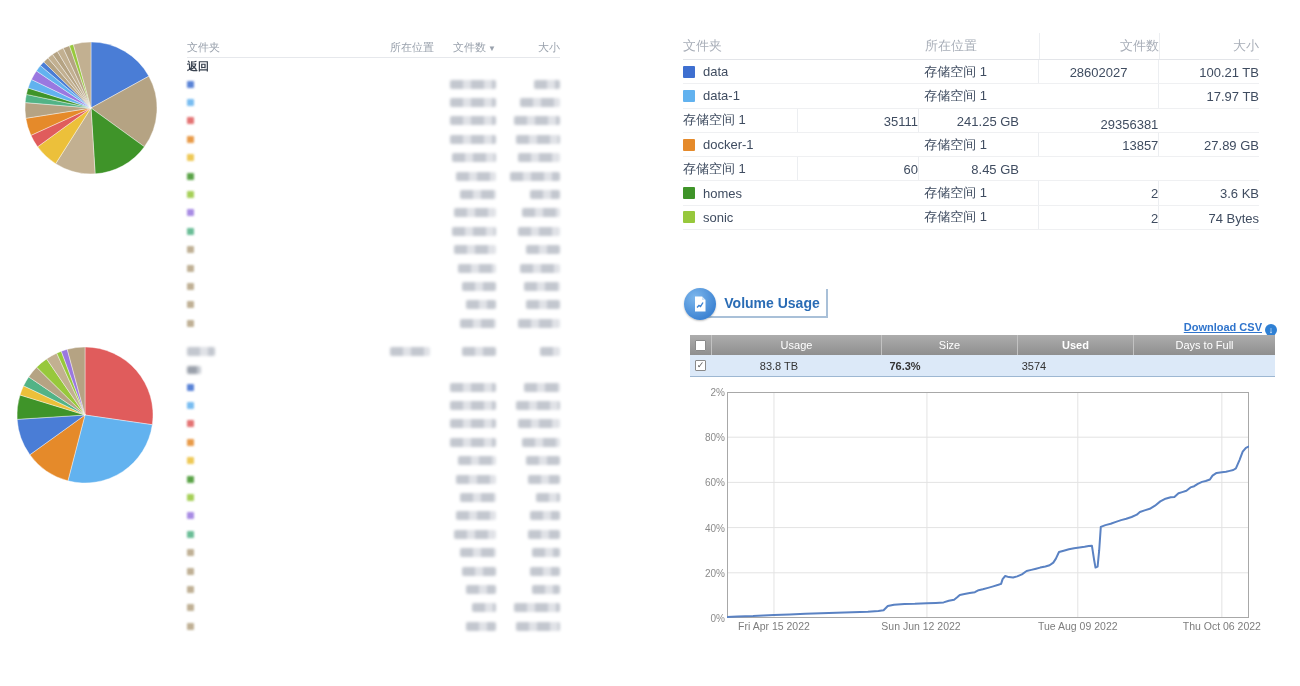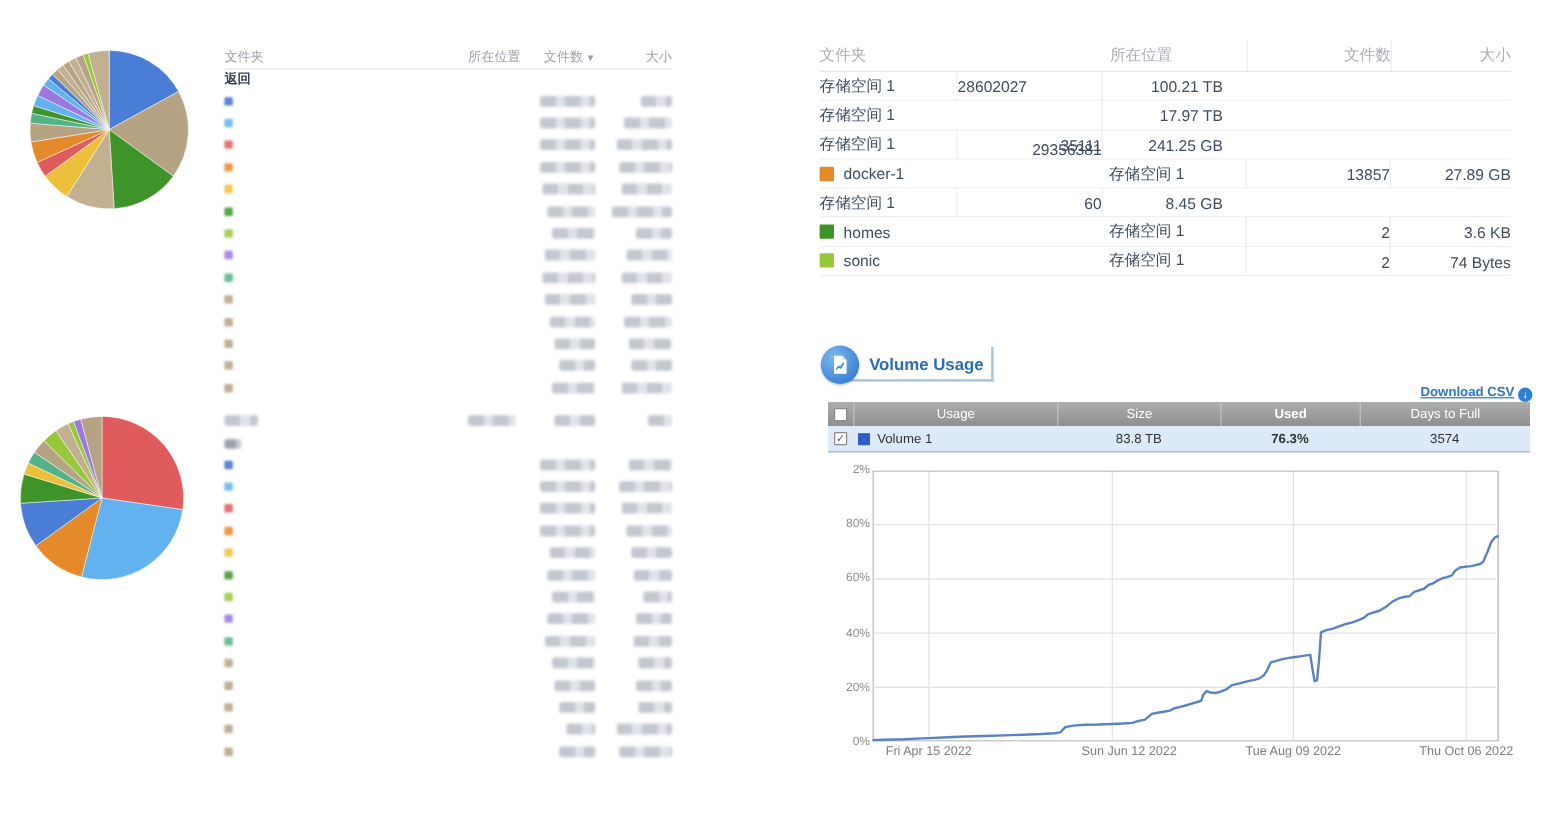--- a/index.html
+++ b/index.html
@@ -455,25 +455,33 @@
 
 <div class="rtable">
   <div class="rhead">
     <span class="rc rc-name">文件夹</span>
     <span class="rc rc-loc">所在位置</span>
     <span class="rc rc-count">文件数</span>
     <span class="rc rc-size">大小</span>
   </div>
   <div id="rrows">
       <div class="rrow">
-        <span class="rc rc-loc">存储空间 1</span>
-        <span class="rc rc-count" style="text-align: left;">28602027</span>
+        <span class="rc rc-name">
+          <span class="rsq" style="background: rgb(62, 111, 208);"></span>
+          <span>data</span>
+        </span>
+        <span class="rc rc-loc">存储空间 1</span>
+        <span class="rc rc-count" style="text-align: center;">28602027</span>
         <span class="rc rc-size" style="text-align: right;">100.21 TB</span>
       </div>
       <div class="rrow">
+        <span class="rc rc-name">
+          <span class="rsq" style="background: rgb(98, 178, 239);"></span>
+          <span>data-1</span>
+        </span>
         <span class="rc rc-loc">存储空间 1</span>
         <span class="rc rc-count" style=" margin-top: 28px;">29356381</span>
         <span class="rc rc-size" style="text-align: right;">17.97 TB</span>
       </div>
       <div class="rrow">
         <span class="rc rc-loc">存储空间 1</span>
         <span class="rc rc-count" style="text-align: right;">35111</span>
         <span class="rc rc-size" style="text-align: right;">241.25 GB</span>
       </div>
       <div class="rrow">
@@ -533,24 +541,20 @@
       </span>
       <span class="vc vol">Usage</span>
       <span class="vc size">Size</span>
       <span class="vc used">Used</span>
       <span class="vc days">Days to Full</span>
     </div>
   <div id="vrows">
       <div class="vrow">
         <span class="vc cb">
           <span class="cbx">✓</span>
-        </span>
-        <span class="vc vol">
-          <span class="vsq" style="background: rgb(47, 95, 192);"></span>
-          <span>Volume 1</span>
         </span>
         <span class="vc size">83.8 TB</span>
         <span class="vc used">76.3%</span>
         <span class="vc days">3574</span>
       </div>
     </div>
 </div>
 
 <div class="chartbox">
   <div id="ylabels">
@@ -568,17 +572,17 @@
       <line x1="1" y1="90.4" x2="521" y2="90.4" stroke="#e3e3e3" stroke-width="1"></line>
       <line x1="1" y1="45.19999999999999" x2="521" y2="45.19999999999999" stroke="#e3e3e3" stroke-width="1"></line>
       <line x1="46.98" y1="1" x2="46.98" y2="225" stroke="#e3e3e3" stroke-width="1"></line>
       <line x1="199.92600000000002" y1="1" x2="199.92600000000002" y2="225" stroke="#e3e3e3" stroke-width="1"></line>
       <line x1="350.78400000000005" y1="1" x2="350.78400000000005" y2="225" stroke="#e3e3e3" stroke-width="1"></line>
       <line x1="494.856" y1="1" x2="494.856" y2="225" stroke="#e3e3e3" stroke-width="1"></line>
       <polyline points="0.0,224.9 10.4,224.4 26.1,224.0 36.5,223.5 47.0,223.1 62.6,222.4 78.3,221.7 94.0,221.3 109.6,220.8 125.3,220.3 140.9,219.7 151.4,219.0 156.6,218.3 160.8,214.0 167.0,212.7 177.5,212.0 187.9,211.8 199.9,211.3 208.8,210.9 216.6,210.4 221.8,208.8 227.1,207.7 230.2,205.2 232.8,202.9 237.5,202.0 242.7,201.1 247.9,200.2 251.6,198.2 255.8,197.3 261.0,195.9 266.2,194.4 271.4,192.8 274.1,191.9 275.6,187.1 278.2,184.0 281.9,185.1 286.1,185.5 290.2,184.4 294.9,182.4 299.6,179.0 304.3,177.9 309.0,176.7 313.2,175.6 318.4,174.5 322.6,173.3 326.3,170.6 328.9,166.6 332.0,160.0 336.7,158.7 341.9,157.3 347.1,156.2 352.4,155.5 357.6,154.8 361.7,154.1 364.9,153.7 367.0,167.2 368.5,175.6 370.6,174.7 372.2,158.2 373.8,134.9 378.4,133.1 383.7,131.8 388.9,129.9 394.1,128.1 399.3,126.8 404.6,125.0 409.8,122.7 412.9,120.0 417.6,118.4 422.8,116.8 428.0,113.7 433.3,109.4 438.5,106.7 443.7,105.3 447.4,104.9 451.5,101.2 455.2,100.1 459.4,98.8 463.5,95.4 467.2,94.2 470.8,91.8 475.0,89.9 478.7,89.0 482.9,87.5 485.5,83.6 489.6,80.9 494.9,80.2 499.0,79.8 502.7,78.9 506.3,78.0 508.9,76.4 512.6,67.8 515.7,59.7 518.9,55.8 522.0,54.5" fill="none" stroke="#5a82c3" stroke-width="2" stroke-linejoin="round" stroke-linecap="round"></polyline>
     </svg>
   <div id="xlabels">
       <div class="xlab" style="left: 75.98px;">Fri Apr 15 2022</div>
-      <div class="xlab" style="left: 243px;">Sun Jun 12 2022</div>
+      <div class="xlab" style="left: 223px;">Sun Jun 12 2022</div>
       <div class="xlab" style="left: 379.784px;">Tue Aug 09 2022</div>
       <div class="xlab" style="left: 523.856px;">Thu Oct 06 2022</div>
     </div>
 </div>
 
 </body></html>

